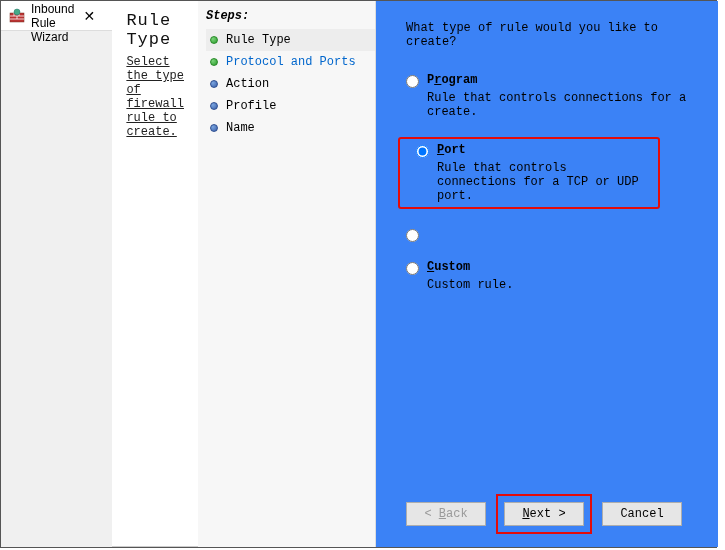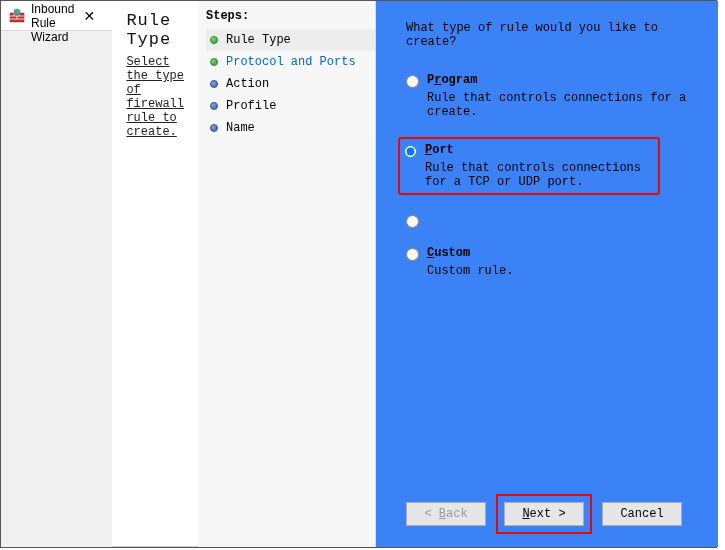--- a/index.html
+++ b/index.html
@@ -57,20 +57,21 @@
       width: 178px;
       background: #f7f7f7;
       border-right: 1px solid #ddd;
       padding: 8px 0 0 8px;
     }
     .sidebar .steps-label {
       font-family: "Courier New", monospace;
       font-weight: bold;
       font-size: 12px;
       margin-bottom: 6px;
+      font-style: italic;
     }
     .step-item {
       display: flex;
       align-items: center;
       font-family: "Courier New", monospace;
       font-size: 12px;
       padding: 4px 4px;
       cursor: default;
     }
     .step-item.current { background: #ededed; color: #000; }
@@ -101,21 +102,21 @@
       margin-right: 8px;
       width: 13px; height: 13px;
     }
     .option .texts { flex: 1; }
     .option .label { font-weight: bold; font-size: 12px; }
     .option .desc { font-size: 12px; margin-top: 4px; color: #000; }
     .option .label u { text-decoration: underline; }
     .option.highlighted {
       border: 2px solid #e20b0b;
       border-radius: 3px;
-      padding: 4px 4px;
+      padding: 4px 16px;
       margin-left: -8px;
       margin-right: 40px;
     }
     .predef-select {
       width: 100%;
       height: 22px;
       background: #e5e5e5;
       border: 1px solid #b5b5b5;
       font-family: "Courier New", monospace;
       font-size: 12px;

